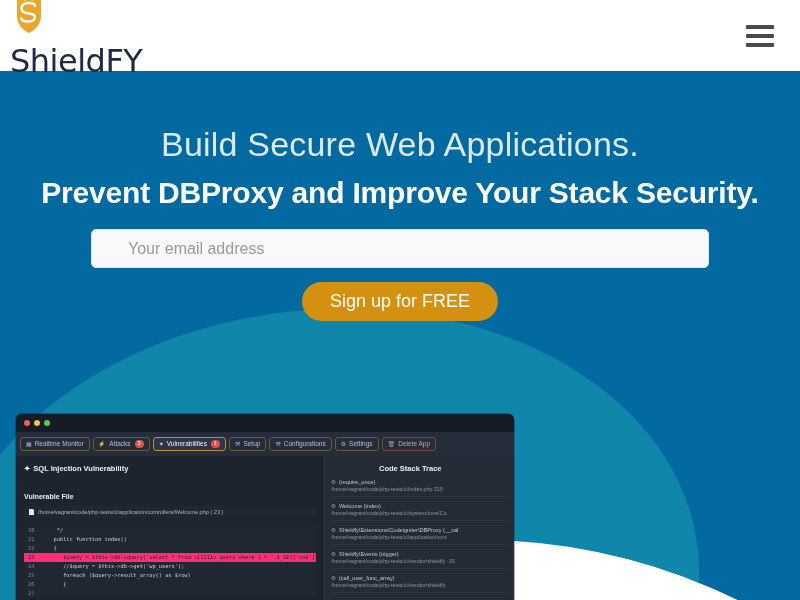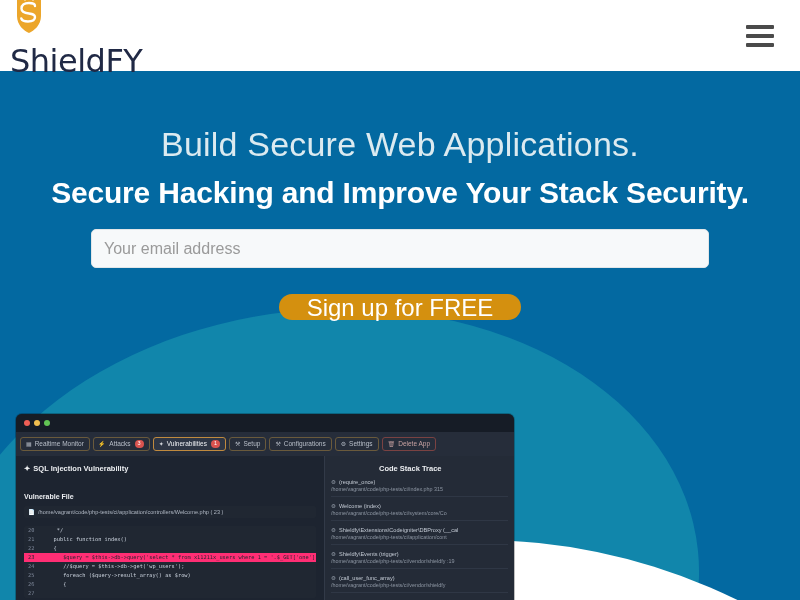--- a/index.html
+++ b/index.html
@@ -52,28 +52,28 @@
     text-align: center; color: #ffffff; font-size: 30px; font-weight: bold;
     margin-top: 12px; letter-spacing: -0.2px;
   }
   #headline-2 .light { font-weight: 700; }
 
   #signup-form {
     margin: 19px auto 0; width: 618px; display: block;
   }
   #email-input {
     width: 618px; height: 39px; border-radius: 5px; border: 1px solid #e2e6e8;
-    background: #f7f9fa; padding: 0 12px; font-size: 16px; color: #555;
+    background: #f7f9fa; padding: 0 36px; font-size: 16px; color: #555;
     font-family: "Liberation Sans", sans-serif; outline: none;
   }
   #email-input::placeholder { color: #9a9a9a; }
   #signup-btn {
-    display: block; margin: 26px auto 0; background: #d4900f; color: #fff;
-    border: none; border-radius: 22px; height: 26px; padding: 0 28px;
-    font-size: 24px; font-family: "Liberation Sans", sans-serif; cursor: pointer;
+    display: block; margin: 14px auto 0; background: #d4900f; color: #fff;
+    border: none; border-radius: 22px; height: 39px; padding: 0 28px;
+    font-size: 18px; font-family: "Liberation Sans", sans-serif; cursor: pointer;
   }
 
   
   #app-shot {
     position: absolute; left: 16px; top: 343px; width: 498px; height: 260px;
     background: #1d2430; border-radius: 6px 6px 0 0; overflow: hidden;
     box-shadow: 0 0 0 1px rgba(0,0,0,0.25);
     z-index: 4;
   }
   #titlebar { height: 18px; background: #161c26; display: flex; align-items: center;
@@ -154,21 +154,21 @@
     </div>
   </div>
 
   <div id="hero">
     <div id="hero-wedge"></div>
     <div id="hero-curve"></div>
 
     <div id="hero-inner">
       <div id="headline-1">Build Secure Web Applications.</div>
       <div id="headline-2">
-        <span>Secure Hacking</span><span class="light"> and </span><span>Improve Your Stack Security.</span>
+        <span>Prevent DBProxy</span><span class="light"> and </span><span>Improve Your Stack Security.</span>
       </div>
 
       <div id="signup-form">
         <input id="email-input" type="text" placeholder="Your email address" style="">
         <button id="signup-btn">Sign up for FREE</button>
       </div>
     </div>
 
     <div id="app-shot">
 

